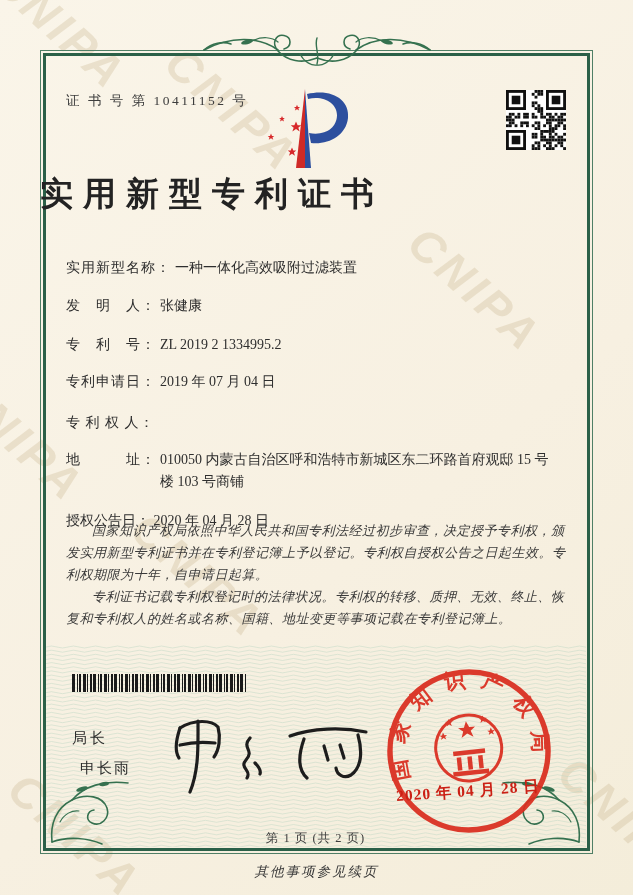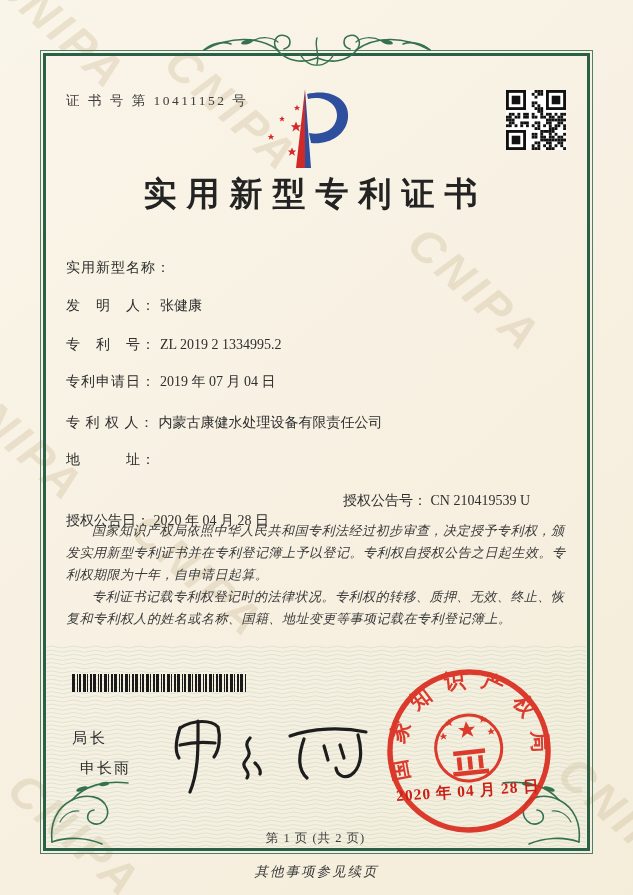--- a/index.html
+++ b/index.html
@@ -2,21 +2,21 @@
 <html><head>
 <meta charset="utf-8">
 <style>
   html,body{margin:0;padding:0;}
   body{width:633px;height:895px;background:#f8f2e4;font-family:"Liberation Serif","DejaVu Serif",serif;overflow:hidden;}
   .page{position:relative;width:633px;height:895px;background:linear-gradient(140deg,#faf5e9 0%,#f7f0e1 60%,#f4edda 100%);overflow:hidden;}
   .wm{position:absolute;font-family:"Liberation Sans","DejaVu Sans",sans-serif;font-style:italic;font-weight:700;font-size:46px;letter-spacing:4px;color:rgba(198,178,138,.30);transform:rotate(42deg);white-space:nowrap;z-index:0;user-select:none;}
   .frame{position:absolute;left:40px;top:50px;width:551px;height:802px;border:1px solid #4f7f66;z-index:1;}
   .frame-in{position:absolute;inset:2px;border:3px solid #2b6048;}
   .cert-no{position:absolute;left:66px;top:92px;font-size:13.5px;color:#3d3d3d;letter-spacing:2.5px;z-index:3;}
-  .title{position:absolute;left:40px;top:172px;width:551px;text-align:center;font-size:33px;font-weight:700;color:#232323;letter-spacing:10px;z-index:3;}
+  .title{position:absolute;left:40px;top:172px;width:551px;font-size:33px;font-weight:700;color:#232323;letter-spacing:10px;z-index:3;}
   .fields{position:absolute;left:0;top:0;width:633px;z-index:3;}
   .frow{position:absolute;left:66px;font-size:14px;color:#2e2e2e;display:flex;line-height:22px;}
   .flabel{flex:none;letter-spacing:1px;}
   .fvalue{margin-left:4px;max-width:402px;}
   .grant .g1{display:inline-block;width:277px;margin-top:20px;}
   .paras{position:absolute;left:66px;top:520px;width:501px;z-index:3;}
   .paras p{margin:0;font-size:13px;line-height:22px;color:#3a3a3a;text-indent:2em;font-style:italic;letter-spacing:.5px;}
   .sig-title{position:absolute;left:72px;top:729px;font-size:15px;color:#2b2b2b;z-index:3;letter-spacing:3px;}
   .sig-name{position:absolute;left:80px;top:759px;font-size:15px;color:#2b2b2b;z-index:3;letter-spacing:2px;}
   .seal-date{position:absolute;left:396px;top:781px;font-size:15.5px;color:#cb2015;letter-spacing:1px;transform:rotate(-4deg);z-index:4;font-weight:700;}
@@ -296,48 +296,45 @@
       <rect x="0" y="40" width="20" height="20" fill="#111"></rect>
       <rect x="2.857142857142857" y="42.85714285714286" width="14.285714285714286" height="14.285714285714286" fill="#fff"></rect>
       <rect x="5.714285714285714" y="45.714285714285715" width="8.571428571428571" height="8.571428571428571" fill="#111"></rect>
     </svg>
 
   <div class="title">实用新型专利证书</div>
 
   <div class="fields">
     <div class="frow" style="top:257px">
       <span class="flabel">实用新型名称：</span>
+      <span class="fvalue">一种一体化高效吸附过滤装置</span>
     </div>
     <div class="frow" style="top:295px">
       <span class="flabel">发　明　人：</span>
       <span class="fvalue">张健康</span>
     </div>
     <div class="frow" style="top:334px">
       <span class="flabel">专　利　号：</span>
       <span class="fvalue">ZL 2019 2 1334995.2</span>
     </div>
     <div class="frow" style="top:371px">
       <span class="flabel">专利申请日：</span>
       <span class="fvalue">2019 年 07 月 04 日</span>
     </div>
     <div class="frow" style="top:412px">
       <span class="flabel">专 利 权 人：</span>
-      <span class="fvalue">内蒙古康健水处理设备有限责任公司</span>
     </div>
     <div class="frow" style="top:449px">
       <span class="flabel">地　　　址：</span>
+      <span class="fvalue">010050 内蒙古自治区呼和浩特市新城区东二环路首府观邸 15 号楼 103 号商铺</span>
     </div>
     <div class="frow grant" style="top:490px">
       <span class="g1">
         <span>授权公告日：</span>
         <span>2020 年 04 月 28 日</span>
-      </span>
-      <span>
-        <span>授权公告号：</span>
-        <span>CN 210419539 U</span>
       </span>
     </div>
   </div>
 
   <div class="paras">
     <p>国家知识产权局依照中华人民共和国专利法经过初步审查，决定授予专利权，颁发实用新型专利证书并在专利登记簿上予以登记。专利权自授权公告之日起生效。专利权期限为十年，自申请日起算。</p>
     <p>专利证书记载专利权登记时的法律状况。专利权的转移、质押、无效、终止、恢复和专利权人的姓名或名称、国籍、地址变更等事项记载在专利登记簿上。</p>
   </div>
 
   <svg id="barcode" class="abs" style="left:72px;top:674px;z-index:3" width="178" height="18" viewBox="0 0 178 18">

